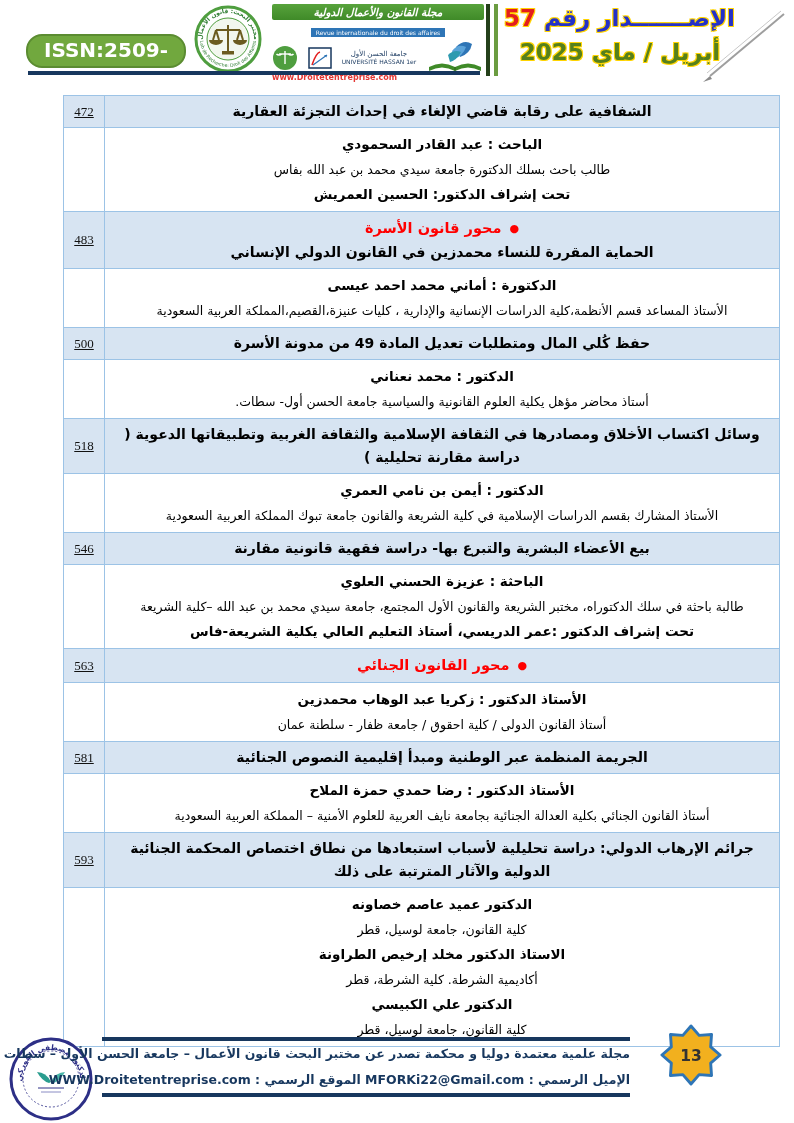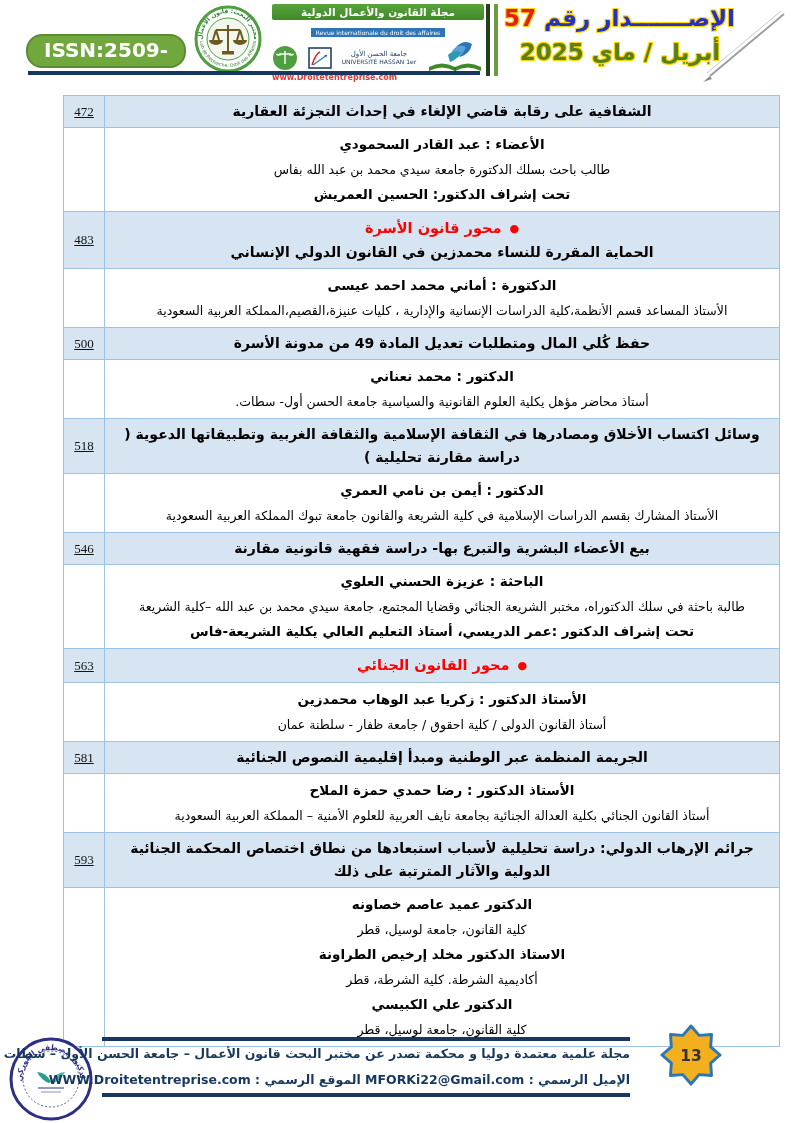--- a/index.html
+++ b/index.html
@@ -11,21 +11,21 @@
   
   .hdr{position:absolute;top:0;left:0;width:794px;height:92px;}
   .issn-pill{
     position:absolute;left:26px;top:34px;width:156px;height:30px;
     background:#71a83e;border:2px solid #5b8c31;border-radius:16px;
     color:#fff;font-weight:bold;font-size:20px;line-height:29px;text-align:center;direction:ltr;
   }
   .lab-logo{position:absolute;left:194px;top:5px;width:68px;height:68px;}
   .journal-logo{position:absolute;left:272px;top:4px;width:212px;height:72px;text-align:center;}
   .jname{background:linear-gradient(#57a33c,#3f8a28);color:#fff;font-weight:bold;font-size:10.5px;
-    padding:2px 6px;border-radius:2px;display:block;white-space:nowrap;}
+    padding:2px 6px;border-radius:2px;display:block;white-space:nowrap;font-style:italic;}
   .jname-fr{background:#2e75b6;color:#fff;font-size:6px;display:inline-block;padding:1px 5px;margin-top:1px;direction:ltr;}
   .jmid{display:flex;align-items:center;justify-content:space-between;margin-top:2px;direction:ltr;height:34px;}
   .mini-scales{width:26px;height:26px;}
   .chart-ico{width:24px;height:22px;}
   .univ{font-size:6px;color:#17375e;line-height:7px;text-align:center;}
   .univ .ar{font-size:7px;}
   .book-ico{width:58px;height:34px;}
   .jsite{color:#e53935;font-size:8px;font-weight:bold;direction:ltr;display:block;text-align:left;margin-top:-2px;}
   .hdr-rule{position:absolute;left:28px;top:71px;width:452px;height:4px;background:#17375e;}
   .green-bars{position:absolute;left:486px;top:4px;width:13px;height:72px;
@@ -151,21 +151,21 @@
   <div class="toc">
       <div class="row title-row">
         <div class="num-cell">472</div>
         <div class="main-cell">
           <div class="entry-title">الشفافية على رقابة قاضي الإلغاء في إحداث التجزئة العقارية</div>
         </div>
       </div>
       <div class="row author-row">
         <div class="num-cell"></div>
         <div class="main-cell">
-          <div class="author-line bold">الأعضاء : عبد القادر السحمودي</div>
+          <div class="author-line bold">الباحث : عبد القادر السحمودي</div>
           <div class="author-line reg">طالب باحث بسلك الدكتورة جامعة سيدي محمد بن عبد الله بفاس</div>
           <div class="author-line bold">تحت إشراف الدكتور: الحسين العمريش</div>
         </div>
       </div>
       <div class="row title-row">
         <div class="num-cell">483</div>
         <div class="main-cell">
           <div class="section-head"><span class="bullet">●</span><span class="">محور قانون الأسرة</span></div>
           <div class="entry-title">الحماية المقررة للنساء محمدزين في القانون الدولي الإنساني</div>
         </div>
@@ -206,21 +206,21 @@
       <div class="row title-row">
         <div class="num-cell">546</div>
         <div class="main-cell">
           <div class="entry-title">بيع الأعضاء البشرية والتبرع بها- دراسة فقهية قانونية مقارنة</div>
         </div>
       </div>
       <div class="row author-row">
         <div class="num-cell"></div>
         <div class="main-cell">
           <div class="author-line bold">الباحثة : عزيزة الحسني العلوي</div>
-          <div class="author-line reg">طالبة باحثة في سلك الدكتوراه، مختبر الشريعة الجنائي وقضايا المجتمع، جامعة سيدي محمد بن عبد الله –كلية الشريعة</div>
+          <div class="author-line reg">طالبة باحثة في سلك الدكتوراه، مختبر الشريعة والقانون الأول المجتمع، جامعة سيدي محمد بن عبد الله –كلية الشريعة</div>
           <div class="author-line bold">تحت إشراف الدكتور :عمر الدريسي، أستاذ التعليم العالي يكلية الشريعة-فاس</div>
         </div>
       </div>
       <div class="row title-row">
         <div class="num-cell">563</div>
         <div class="main-cell">
           <div class="section-head"><span class="bullet">●</span><span class="">محور القانون الجنائي</span></div>
         </div>
       </div>
       <div class="row author-row">

